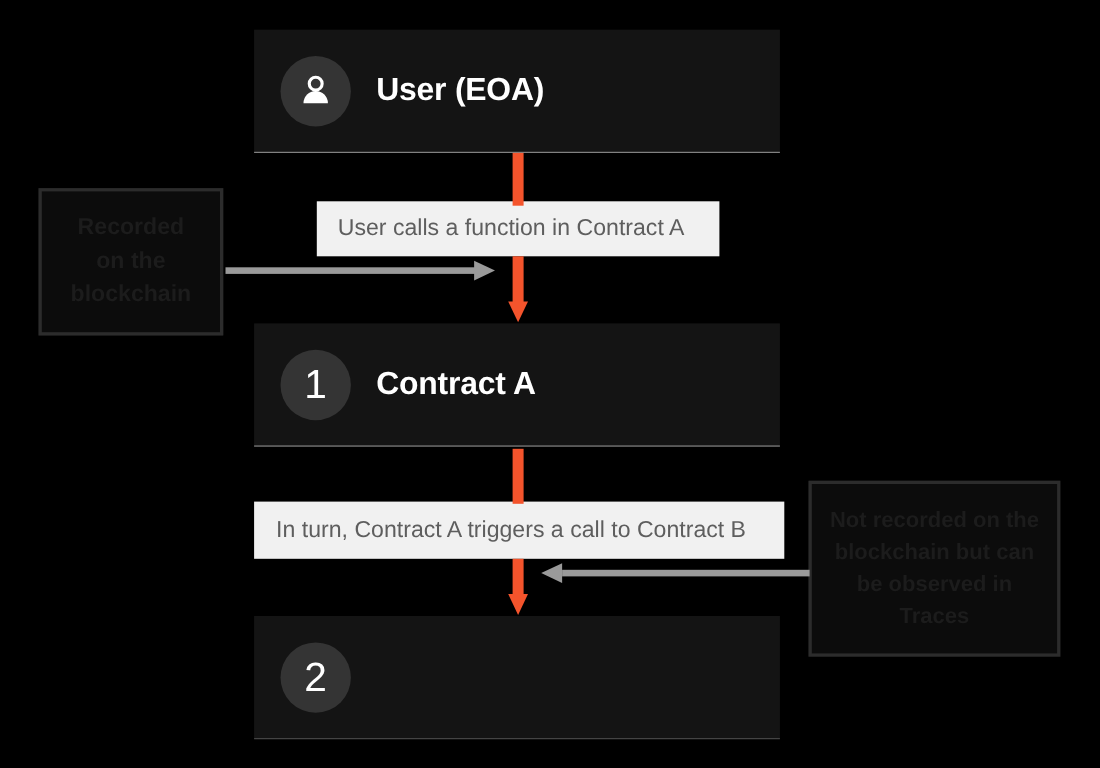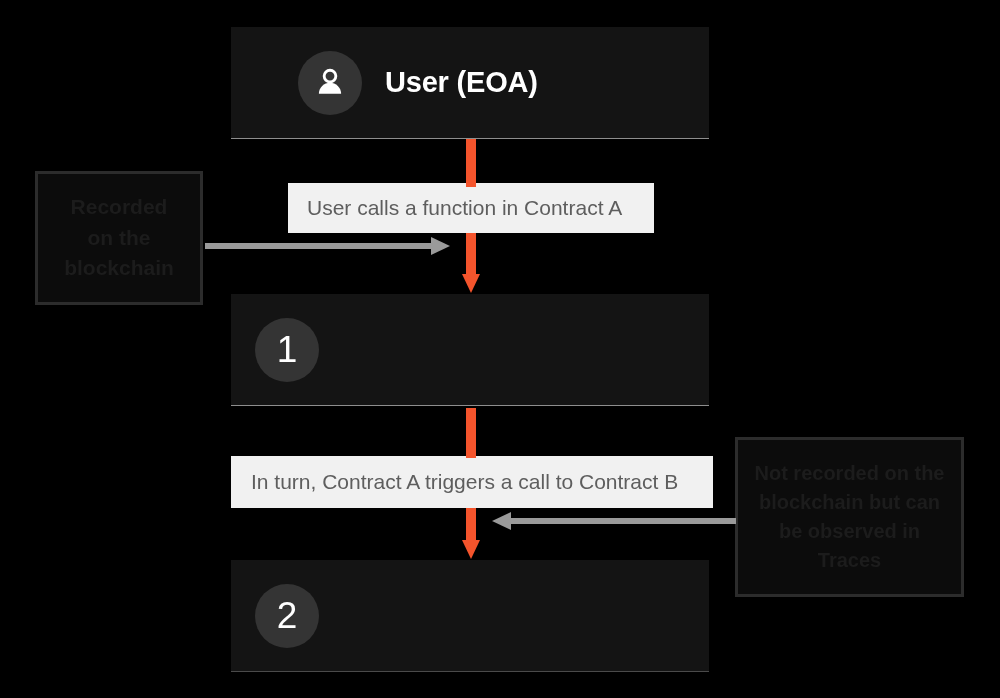--- a/index.html
+++ b/index.html
@@ -25,21 +25,21 @@
     position: absolute;
     left: 231px;
     width: 478px;
     height: 112px;
     background: #141414;
     border-bottom: 1px solid #8e8e8e;
     box-sizing: border-box;
     display: flex;
     align-items: center;
   }
-  .node-user     { top: 27px; padding-left: 43px; }
+  .node-user     { top: 27px; }
   .node-a        { top: 294px; }
   .node-b        { top: 560px; border-bottom: 1px solid #4a4a4a; }
 
   .badge {
     width: 64px;
     height: 64px;
     border-radius: 50%;
     background: #343434;
     margin-left: 24px;
     flex: 0 0 auto;
@@ -206,20 +206,21 @@
       <svg width="36" height="36" viewBox="0 0 24 24" aria-hidden="true">
         <circle cx="12" cy="7.4" r="3.9" fill="none" stroke="#ffffff" stroke-width="1.9"></circle>
         <path d="M4.6 19.2a7.4 7.4 0 0 1 14.8 0z" fill="#ffffff"></path>
       </svg>
     </div>
     <div class="node-title">User (EOA)</div>
   </div>
 
   <div class="node node-a">
     <div class="badge">1</div>
+    <div class="node-title">Contract A</div>
   </div>
 
   <div class="node node-b">
     <div class="badge">2</div>
   </div>
 
   <div class="caption caption-1">User calls a function in Contract A</div>
 
   <div class="caption caption-2">In turn, Contract A triggers a call to Contract B</div>
 

